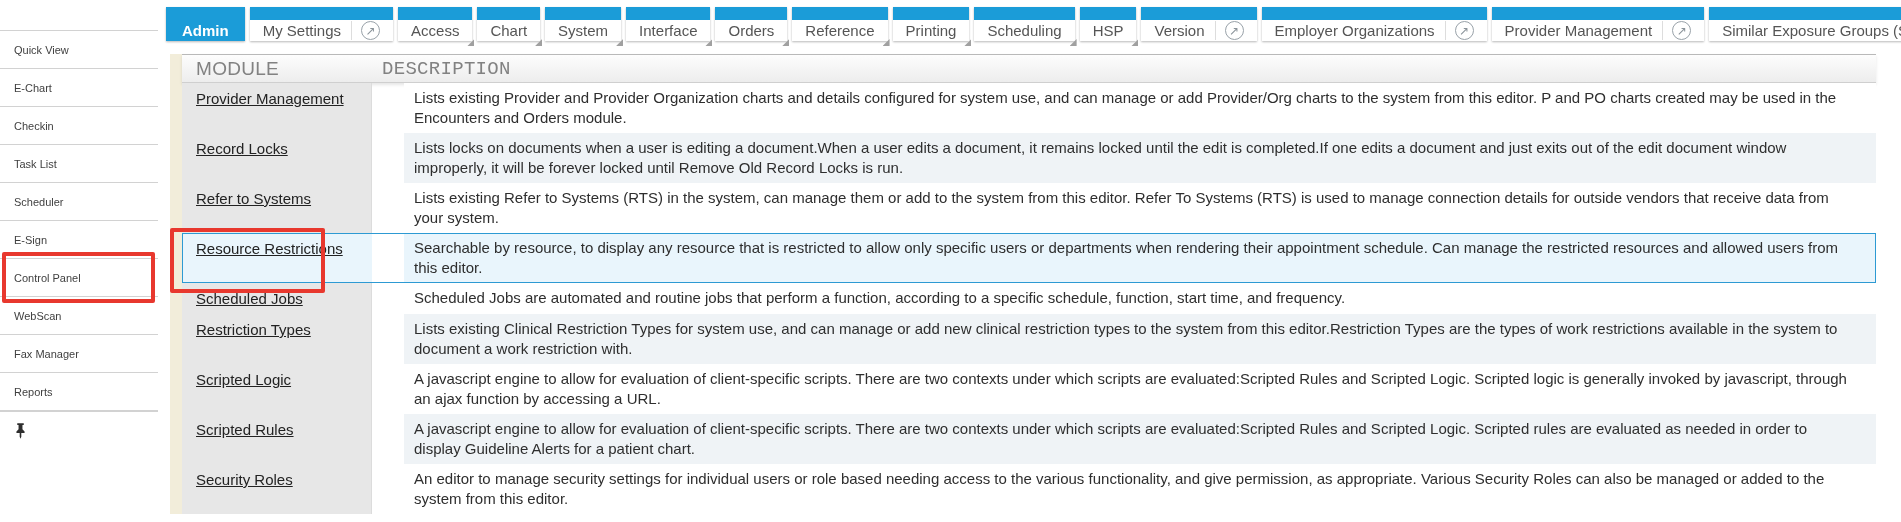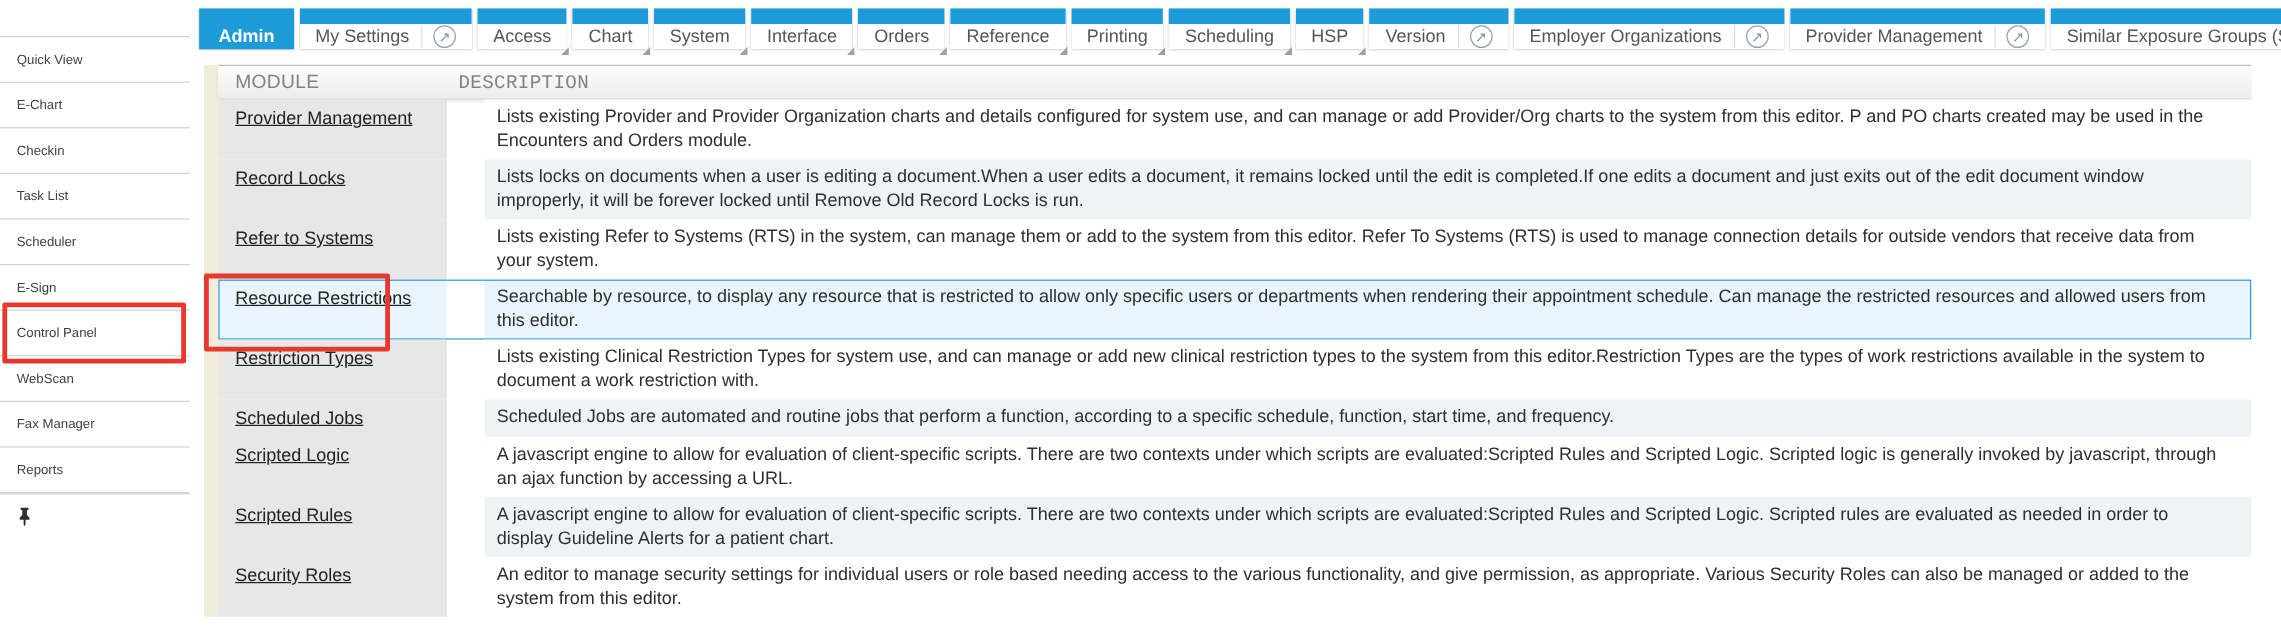--- a/index.html
+++ b/index.html
@@ -30,21 +30,21 @@
          background:#a0a0a0; clip-path:polygon(100% 0, 100% 100%, 0 100%); }
   .tab .ext { display:none; margin-left:10px; border-left:1px solid #ddd; padding-left:9px; align-items:center; }
   .tab.external .ext { display:flex; }
   .ext-circle { width:19px; height:19px; border:1.5px solid #99a2a9; border-radius:50%;
          display:flex; align-items:center; justify-content:center; font-size:12px; color:#8a939a; line-height:1; }
 
   
   .table { margin:8px 0 0 12px; width:1706px; border-left:12px solid #f2edda; }
   .thead { display:flex; height:29px; align-items:center;
            background:linear-gradient(#fdfdfd,#ededed); border-top:1px solid #b9b9b9; border-bottom:1px solid #cfcfcf;
-           box-shadow:0 2px 3px rgba(0,0,0,0.10); color:#828282; font-size:16px; letter-spacing:0.3px; }
+           box-shadow:0 2px 3px rgba(0,0,0,0.10); color:#828282; font-size:19px; letter-spacing:0.3px; }
   .th-module { width:190px; flex:none; padding-left:14px; }
   .th-desc { flex:1; padding-left:10px;font-family:Liberation Mono, monospace; }
   .row { display:flex; position:relative; }
   .cell-module { width:190px; flex:none; background:#e7e7e7; border-right:1px solid #dcdcdc;
                  padding:7px 8px 6px 14px; }
   .cell-module a, .module-link { font-size:15px; color:#222; text-decoration:underline; cursor:pointer; }
   .cell-desc { flex:1; padding:5px 24px 5px 10px; font-size:15px; line-height:20px; color:#2e2e2e; background:#fff;margin-left:32px; }
   .rows .row:nth-child(even) .cell-desc { background:#eff3f6; }
   .row.selected { outline:1px solid #2d9ad3; outline-offset:-1px; }
   .row.selected .cell-module, .rows .row.selected .cell-desc { background:#e9f5fc; }
@@ -229,30 +229,30 @@
 
           <div class="row selected annotated">
             <div class="cell-module">
               <span class="module-link">Resource Restrictions</span>
             </div>
             <div class="cell-desc">Searchable by resource, to display any resource that is restricted to allow only specific users or departments when rendering their appointment schedule. Can manage the restricted resources and allowed users from this editor.</div>
           </div>
 
           <div class="row">
             <div class="cell-module">
+              <span class="module-link">Scheduled Jobs</span>
+            </div>
+            <div class="cell-desc">Scheduled Jobs are automated and routine jobs that perform a function, according to a specific schedule, function, start time, and frequency.</div>
+          </div>
+
+          <div class="row">
+            <div class="cell-module">
               <span class="module-link">Restriction Types</span>
             </div>
             <div class="cell-desc">Lists existing Clinical Restriction Types for system use, and can manage or add new clinical restriction types to the system from this editor.Restriction Types are the types of work restrictions available in the system to document a work restriction with.</div>
-          </div>
-
-          <div class="row">
-            <div class="cell-module">
-              <span class="module-link">Scheduled Jobs</span>
-            </div>
-            <div class="cell-desc">Scheduled Jobs are automated and routine jobs that perform a function, according to a specific schedule, function, start time, and frequency.</div>
           </div>
 
           <div class="row">
             <div class="cell-module">
               <span class="module-link">Scripted Logic</span>
             </div>
             <div class="cell-desc">A javascript engine to allow for evaluation of client-specific scripts. There are two contexts under which scripts are evaluated:Scripted Rules and Scripted Logic. Scripted logic is generally invoked by javascript, through an ajax function by accessing a URL.</div>
           </div>
 
           <div class="row">

